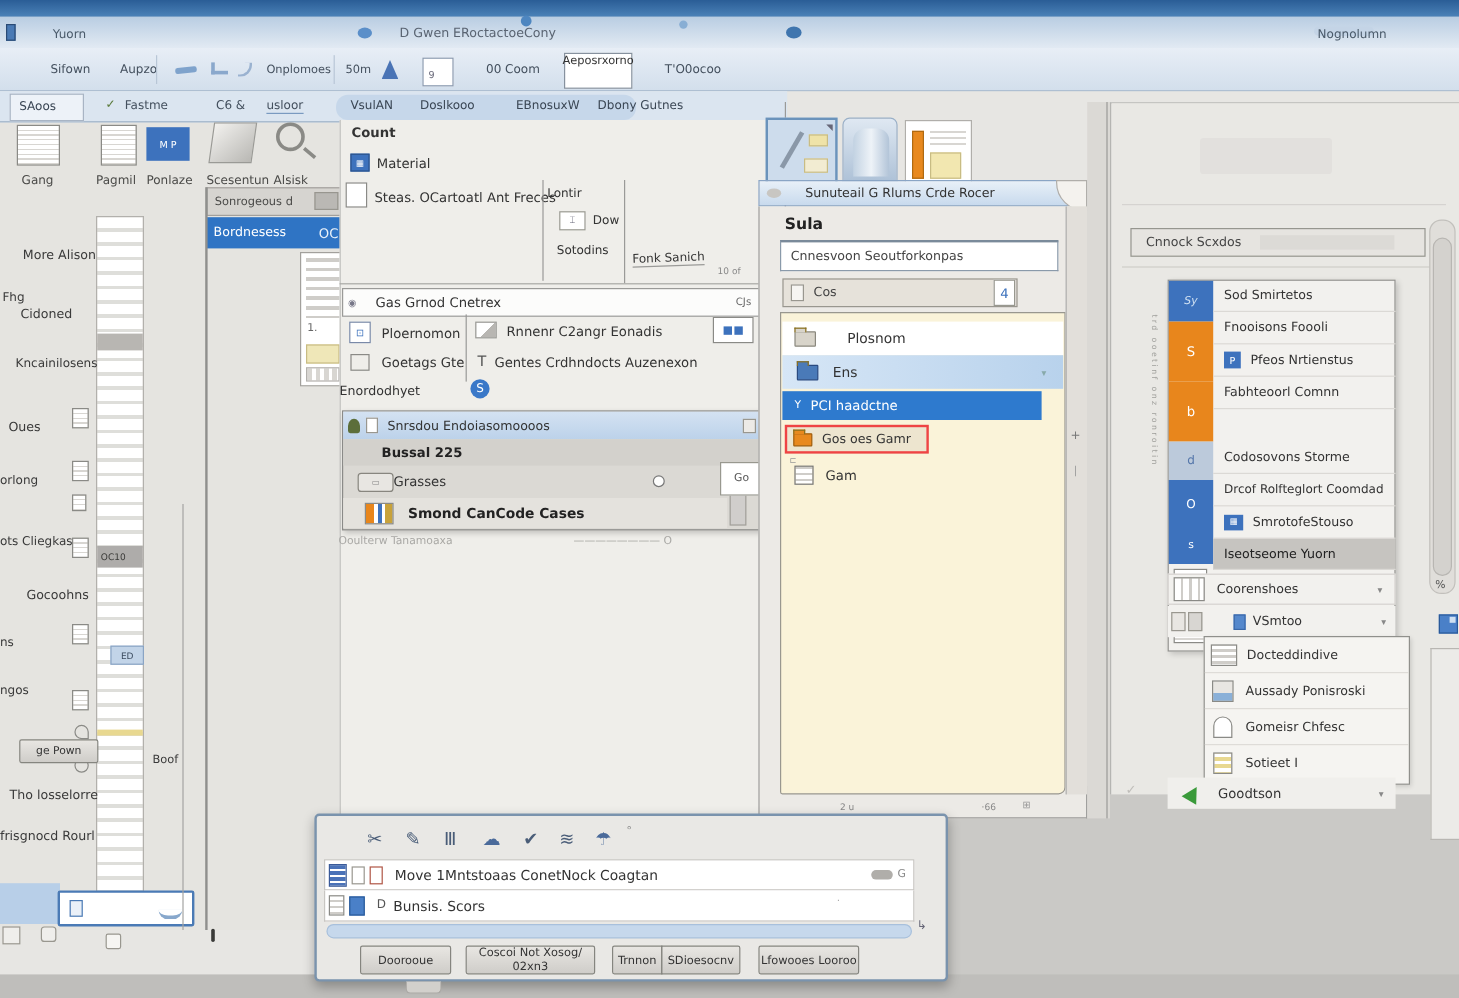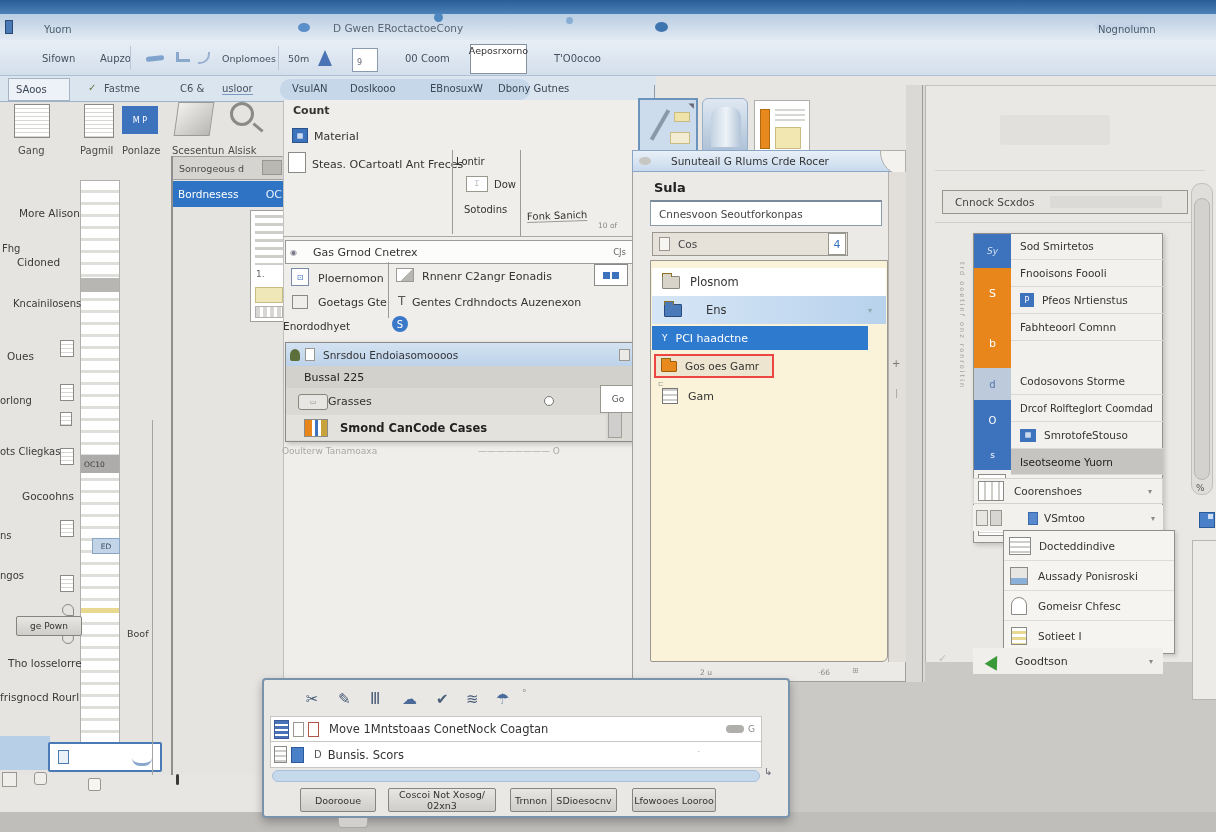--- a/index.html
+++ b/index.html
@@ -191,21 +191,21 @@
   <div class="a" style="left:392px;top:316px;width:16px;height:16px;border-radius:50%;background:#3a78c8;color:#fff;font-size:10px;display:flex;align-items:center;justify-content:center">S</div>
 
   <div class="a" style="left:285px;top:342px;width:352px;height:100px;background:#dbd9d4;border:1px solid #8a8a88;box-shadow:2px 2px 5px rgba(0,0,0,.2)"></div>
   <div class="a" style="left:286px;top:343px;width:350px;height:23px;background:linear-gradient(#d4e2f2,#bcd2ea);display:flex;align-items:center">
     <span style="margin-left:4px;width:10px;height:12px;background:#5c6e3a;border-radius:50% 50% 2px 2px;display:inline-block"></span>
     <span style="margin-left:5px;width:10px;height:13px;background:#fff;border:1px solid #99978f;display:inline-block"></span>
     <span style="margin-left:8px;font-size:10.5px;color:#333">Snrsdou Endoiasomoooos</span>
     <span style="margin-left:auto;margin-right:6px;width:11px;height:12px;background:#eceae6;border:1px solid #99978f;display:inline-block"></span>
   </div>
   <div class="a" style="left:286px;top:366px;width:350px;height:22px;background:#d3d1cc;display:flex;align-items:center">
-    <span style="margin-left:18px;font-size:11px;font-weight:400;color:#222">Bussal 225</span>
+    <span style="margin-left:32px;font-size:11px;font-weight:700;color:#222">Bussal 225</span>
   </div>
   <div class="a" style="left:286px;top:389px;width:320px;height:25px;display:flex;align-items:center">
     <span style="margin-left:12px;width:30px;height:16px;background:#e8e6e2;border:1px solid #88867f;border-radius:3px;display:inline-flex;align-items:center;justify-content:center;font-size:7px;color:#888">▭</span>
     <span style="font-size:11px;color:#333">Grasses</span>
   </div>
   <div class="radio" style="left:544px;top:396px"></div>
   <div class="a" style="left:286px;top:415px;width:320px;height:25px;background:#e4e2dd;display:flex;align-items:center">
     <span style="margin-left:18px;width:24px;height:18px;display:inline-block;background:linear-gradient(90deg,#e8861c 0 7px,#fff 7px 10px,#3d72bd 10px 13px,#fff 13px 16px,#c8a23a 16px 24px);border:1px solid #8a8a86"></span>
     <span style="margin-left:12px;font-size:11.5px;font-weight:600;color:#222">Smond CanCode Cases</span>
   </div>
@@ -246,25 +246,25 @@
     <span style="margin-left:6px;width:11px;height:14px;background:#f6f5f2;border:1px solid #99978f;display:inline-block"></span>
     <span style="margin-left:8px;font-size:10.5px;color:#444">Cos</span>
   </div>
   <div class="box" style="left:828px;top:233px;width:18px;height:22px;display:flex;align-items:center;justify-content:center">
     <span style="font-size:11px;color:#3d72bd">4</span>
   </div>
 
   <div class="a" style="left:650px;top:260px;width:238px;height:402px;background:#faf3d9;border:1px solid #99978f;border-radius:0 0 6px 2px"></div>
   <div class="a" style="left:652px;top:268px;width:234px;height:28px;background:#fff;display:flex;align-items:center">
     <span class="folder" style="position:relative;margin-left:10px;width:18px;background:#d8d4ca;border-color:#8a887e"></span>
-    <span style="margin-left:10px;font-size:11.5px;color:#333">Plosnom</span>
+    <span style="margin-left:26px;font-size:11.5px;color:#333">Plosnom</span>
   </div>
   <div class="a" style="left:652px;top:296px;width:234px;height:28px;background:linear-gradient(90deg,#d6e6f6,#b8d2ec);display:flex;align-items:center">
     <span class="folder" style="position:relative;margin-left:12px;width:18px;background:#4a7ab8;border-color:#2a4a80"></span>
-    <span style="margin-left:24px;font-size:11.5px;color:#333">Ens</span>
+    <span style="margin-left:12px;font-size:11.5px;color:#333">Ens</span>
     <span style="margin-left:auto;margin-right:14px;font-size:8px;color:#8aa">▾</span>
   </div>
   <div class="a" style="left:652px;top:326px;width:216px;height:24px;background:#2e7ace;display:flex;align-items:center">
     <span style="margin-left:10px;font-size:9px;color:#fff">Y</span>
     <span style="margin-left:8px;font-size:11px;color:#fff">PCI haadctne</span>
   </div>
   <div class="a" style="left:654px;top:354px;width:120px;height:24px;background:#ede5cf;border:2px solid #ef4444;display:flex;align-items:center">
     <span class="folder" style="position:relative;margin-left:5px;width:16px;background:#e8891e;border-color:#a05c0a;height:11px"></span>
     <span style="margin-left:8px;font-size:10.5px;color:#333">Gos oes Gamr</span>
   </div>

